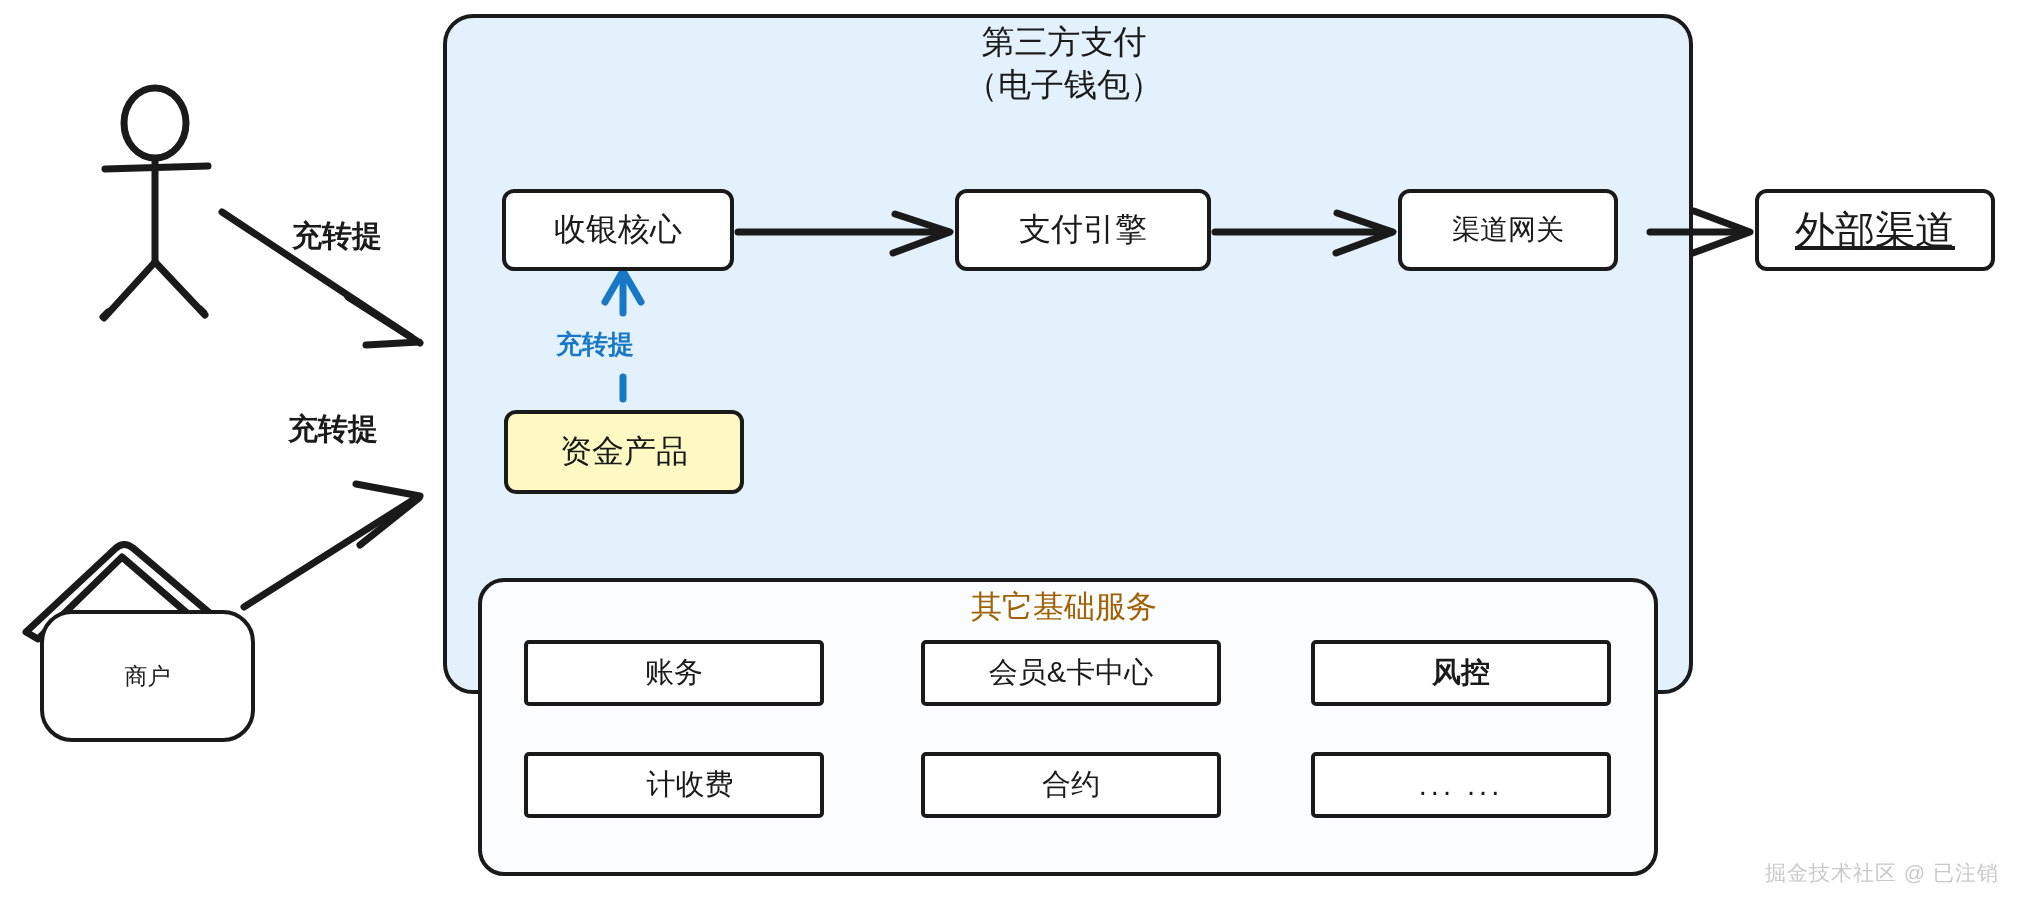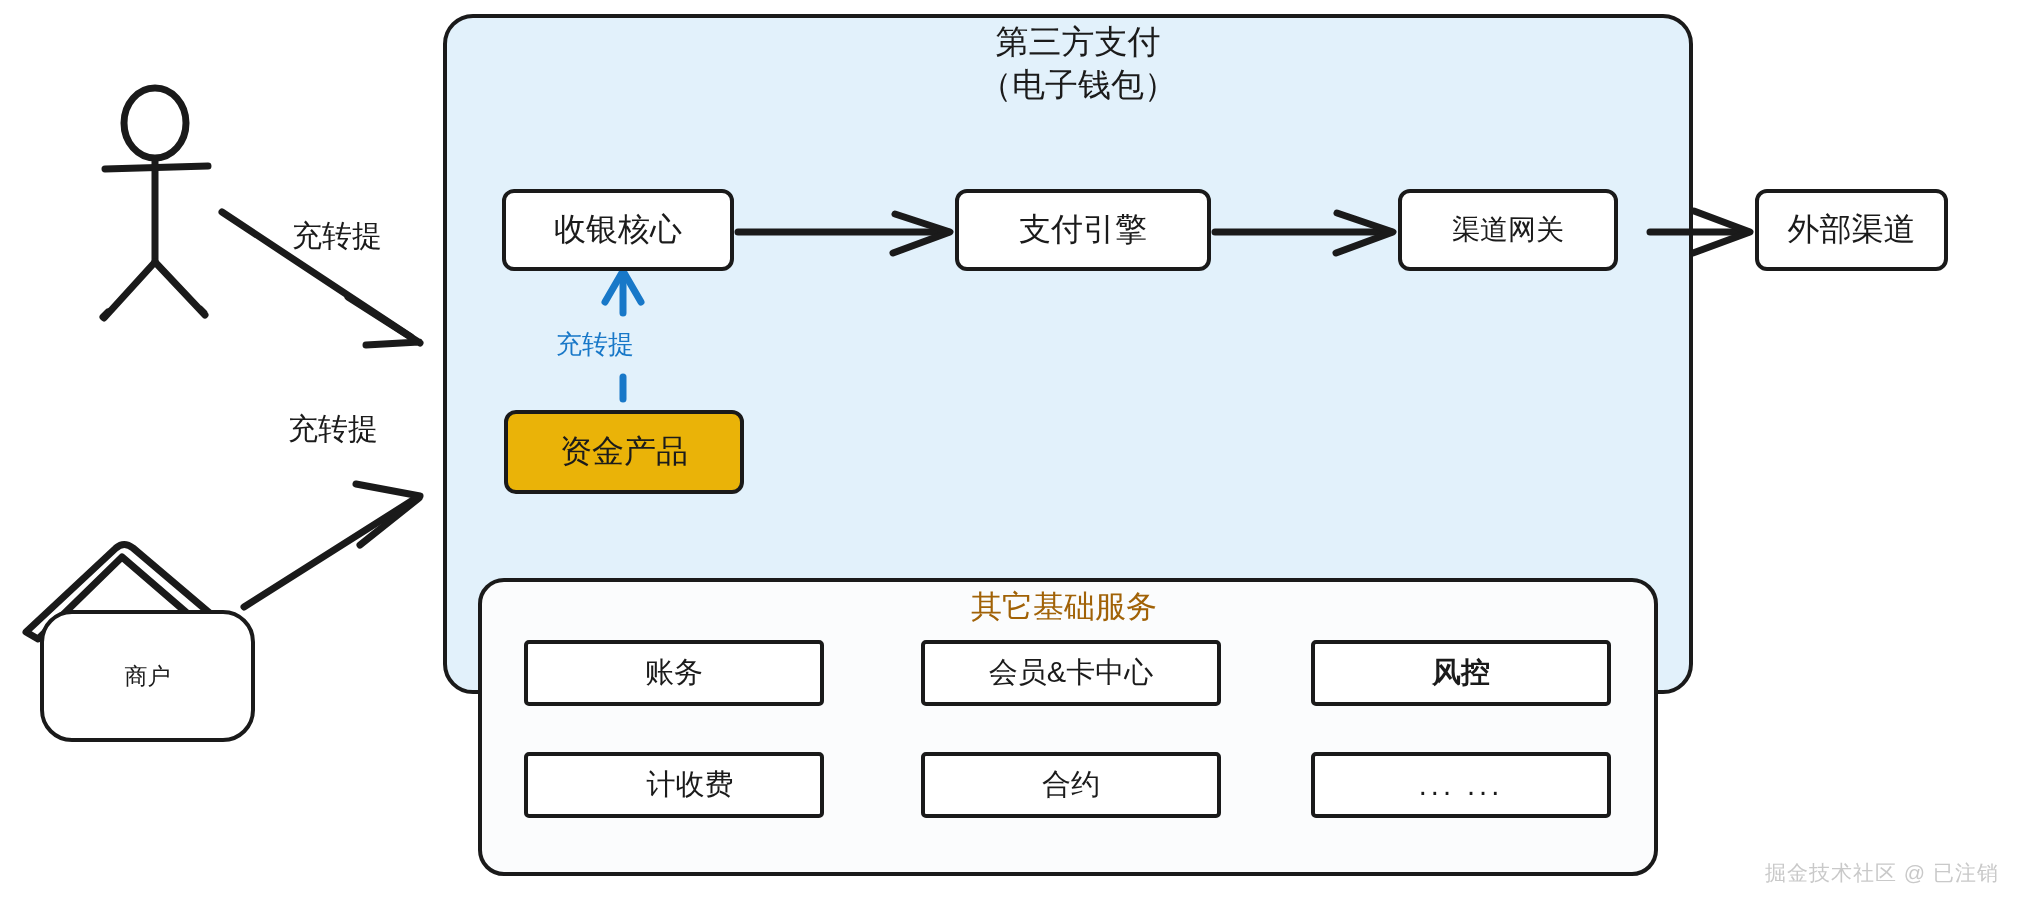--- a/index.html
+++ b/index.html
@@ -21,62 +21,62 @@
         font-family:"Liberation Sans","DejaVu Sans",sans-serif;}
 
   
   #outer-container{
     position:absolute;left:443px;top:14px;width:1242px;height:672px;
     background:#e2f1fb;border:4px solid #1a1a1a;border-radius:30px;z-index:0;
   }
   #container-title{
     position:absolute;left:443px;top:20px;width:1242px;
     text-align:center;z-index:2;color:#1b1b1b;
-    font-size:33px;line-height:43px;font-weight:400;padding-left:14px;
+    font-size:33px;line-height:43px;font-weight:400;
   }
   #container-title .ln{display:block;}
 
   
   #services-panel{
     position:absolute;left:478px;top:578px;width:1172px;height:290px;
     background:#fbfcfd;border:4px solid #1a1a1a;border-radius:26px;z-index:1;
   }
   #services-title{
     position:absolute;left:478px;top:587px;width:1172px;text-align:center;
     z-index:2;color:#a16207;font-size:31px;line-height:40px;
   }
 
   
   #node-cashier{left:502px;top:189px;width:232px;height:82px;font-size:32px;}
   #node-engine{left:955px;top:189px;width:256px;height:82px;font-size:32px;}
   #node-gateway{left:1398px;top:189px;width:220px;height:82px;font-size:28px;}
-  #node-external{left:1755px;top:189px;width:193px;height:82px;font-size:32px;}
+  #node-external{left:1755px;top:189px;width:240px;height:82px;font-size:40px;text-decoration:underline;}
 
   
   #node-fund{left:504px;top:410px;width:240px;height:84px;font-size:32px;
-             background:#eab308;}
+             background:#fef9c3;}
 
   
   .svc{height:66px;font-size:29px;border-width:4px;border-radius:5px;}
   #svc-account{left:524px;top:640px;width:300px;}
   #svc-member{left:921px;top:640px;width:300px;}
   #svc-risk{left:1311px;top:640px;width:300px;font-weight:bold;}
   #svc-fee{left:524px;top:752px;width:300px;padding-left:32px;}
   #svc-contract{left:921px;top:752px;width:300px;}
   #svc-etc{left:1311px;top:752px;width:300px;letter-spacing:4px;}
 
   
   #node-merchant{
     left:40px;top:610px;width:215px;height:132px;
     font-size:23px;border-radius:32px;border-width:4px;
   }
 
   
   .edge-label{position:absolute;z-index:4;color:#1b1b1b;
-              font-size:30px;line-height:34px;white-space:nowrap;}
+              font-size:30px;line-height:34px;white-space:nowrap;font-weight:bold;}
   .edge-label.blue{color:#1878c8;font-size:26px;}
   #label-user-flow{left:292px;top:219px;}
   #label-merchant-flow{left:288px;top:412px;}
   #label-fund-flow{left:556px;top:327px;}
 
   #watermark{
     position:absolute;right:22px;bottom:14px;z-index:6;
     color:#c9c9c9;font-size:21px;letter-spacing:1px;
     font-family:"Liberation Sans","DejaVu Sans",sans-serif;
     white-space:nowrap;

